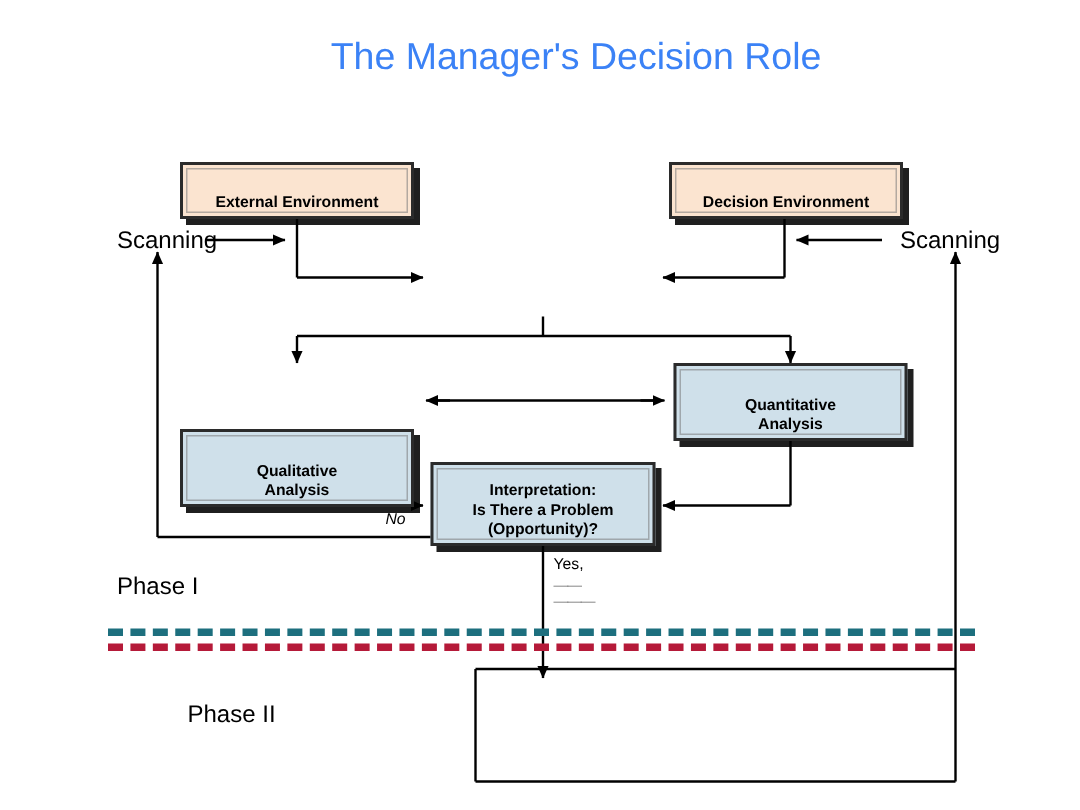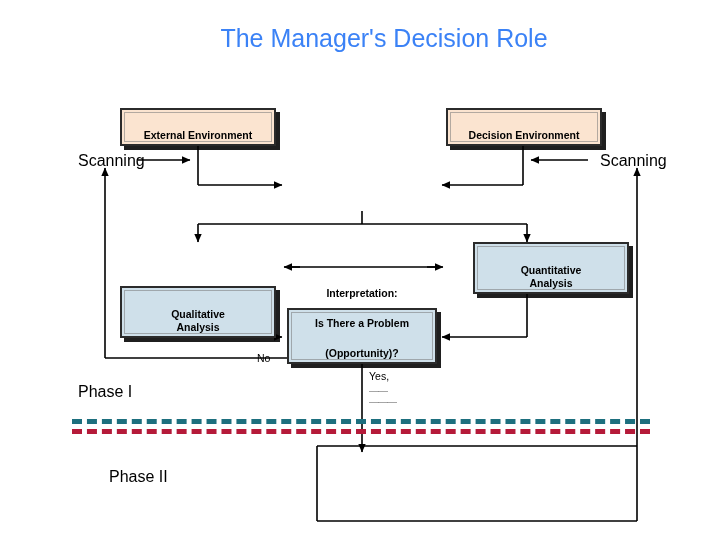--- a/index.html
+++ b/index.html
@@ -152,41 +152,41 @@
     <span class="line">Decision Environment</span>
   </div>
 
 
   <div class="node blue" style="left:120px; top:242px; width:156px; height:52px;margin-top:44px;">
     <span class="inner-rule"></span>
     <span class="line">Qualitative</span>
     <span class="line">Analysis</span>
   </div>
 
-  <div class="node blue" style="left:473px; top:242px; width:156px; height:52px;">
+  <div class="node blue" style="left:449px; top:242px; width:156px; height:52px;">
     <span class="inner-rule"></span>
     <span class="line">Quantitative</span>
     <span class="line">Analysis</span>
   </div>
 
-  <div class="node blue" style="left:287px; top:308px; width:150px; height:56px;gap:17px;">
+  <div class="node blue" style="left:287px; top:308px; width:150px; height:56px;">
     <span class="inner-rule"></span>
     <span class="line">Interpretation:</span>
     <span class="line">Is There a Problem</span>
     <span class="line">(Opportunity)?</span>
   </div>
 
 
   <div class="sidelabel" style="left:78px; top:152px;">Scanning</div>
   <div class="sidelabel" style="left:600px; top:152px;">Scanning</div>
 
   <div class="sidelabel" style="left:78px; top:383px;">Phase I</div>
-  <div class="sidelabel" style="left:78px; top:468px;padding-left:31px;">Phase II</div>
+  <div class="sidelabel" style="left:94px; top:468px;padding-left:31px;">Phase II</div>
 
-  <div class="smalllabel" style="left:257px; top:352px;">No</div>
+  <div class="smalllabel" style="left:257px; top:340px;font-style:italic;">No</div>
 
   <div class="smalllabel" style="left:369px; top:370px;">Yes,</div>
   <div class="faded-dash" style="left:369px; top:385px;">——</div>
   <div class="faded-dash" style="left:369px; top:396px;">———</div>
 
   <div class="sep sep-teal" style="left:72px; top:419px; width:578px;"></div>
   <div class="sep sep-red" style="left:72px; top:429px; width:578px;"></div>
 
 </div>
 

